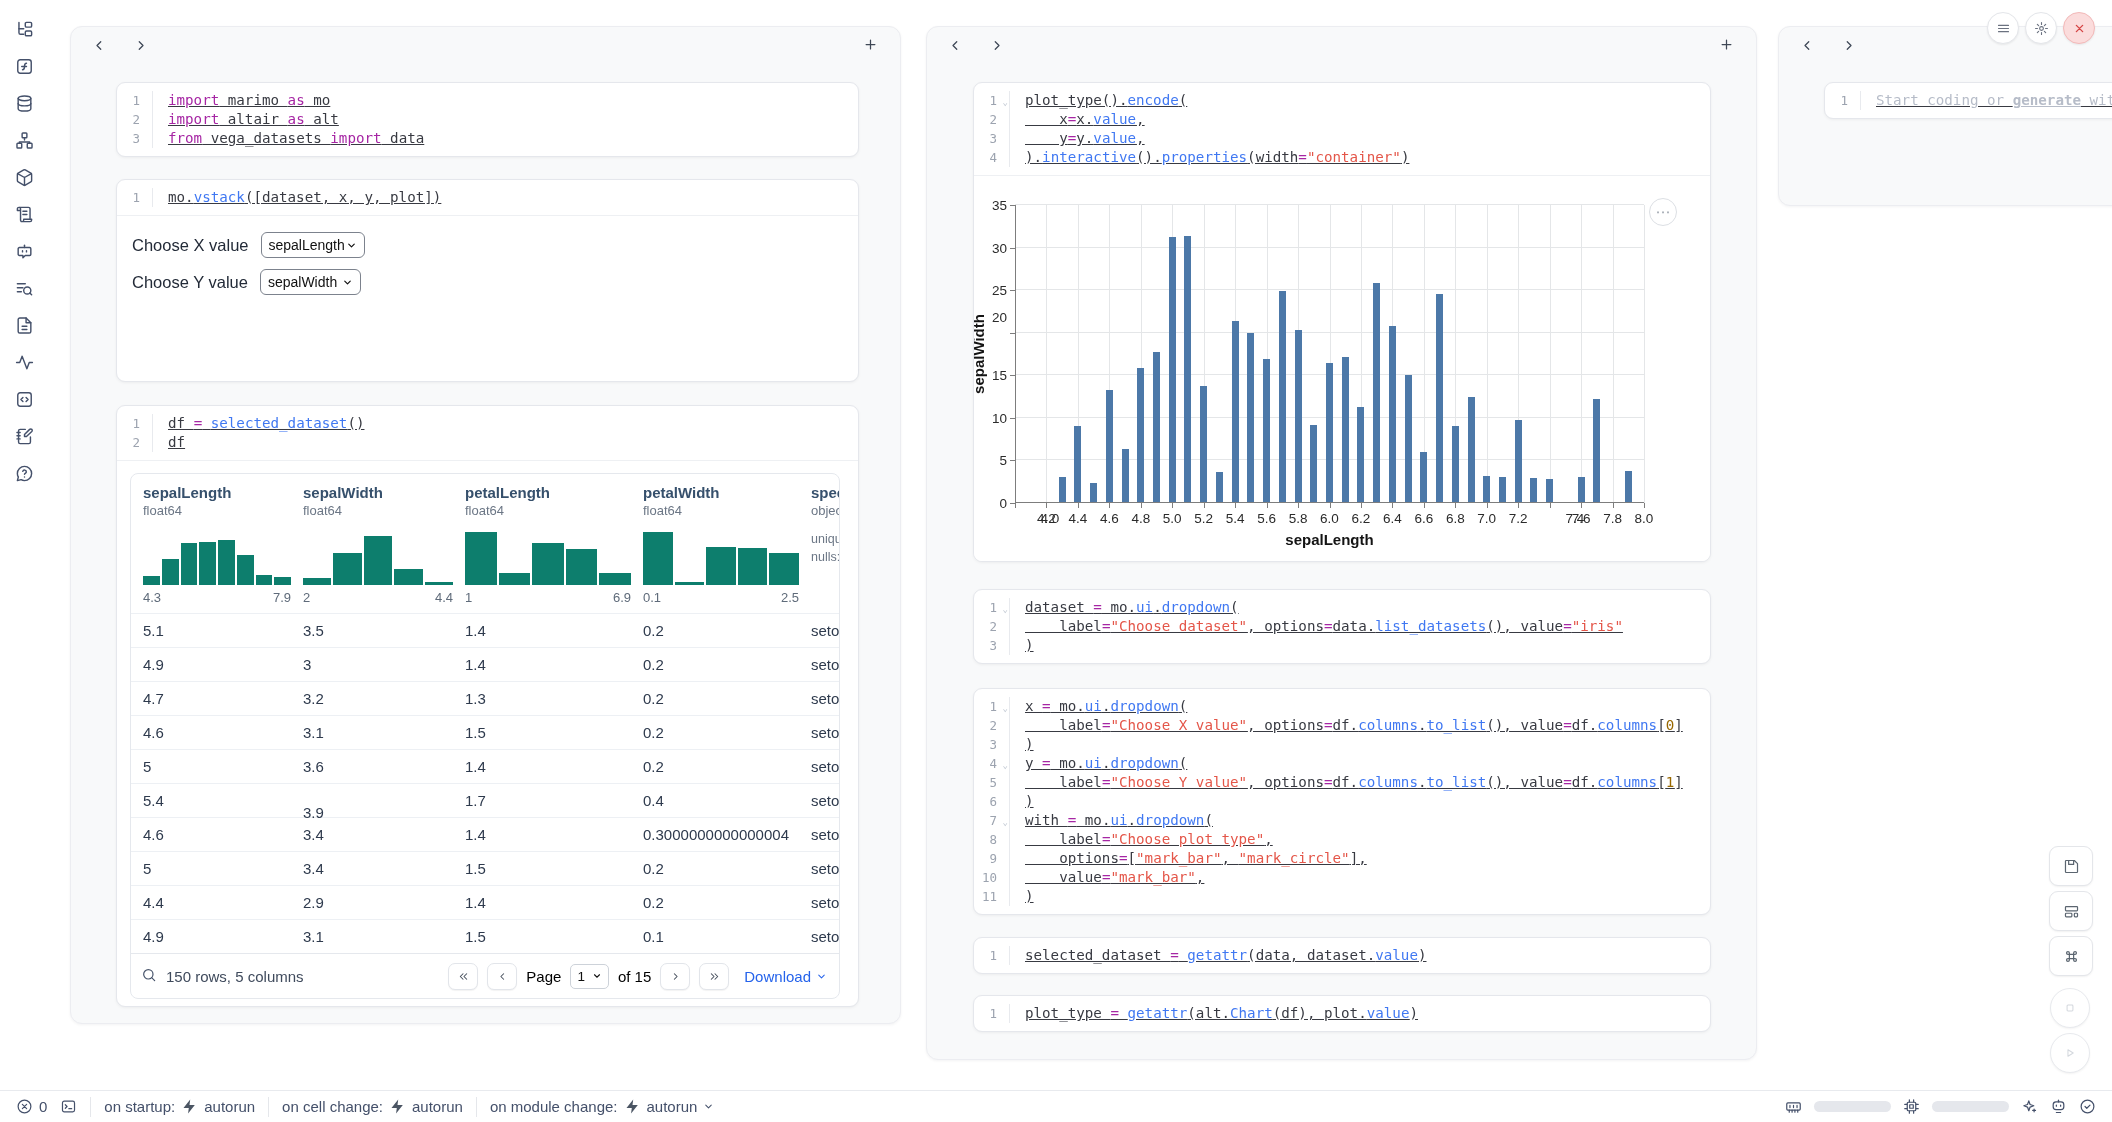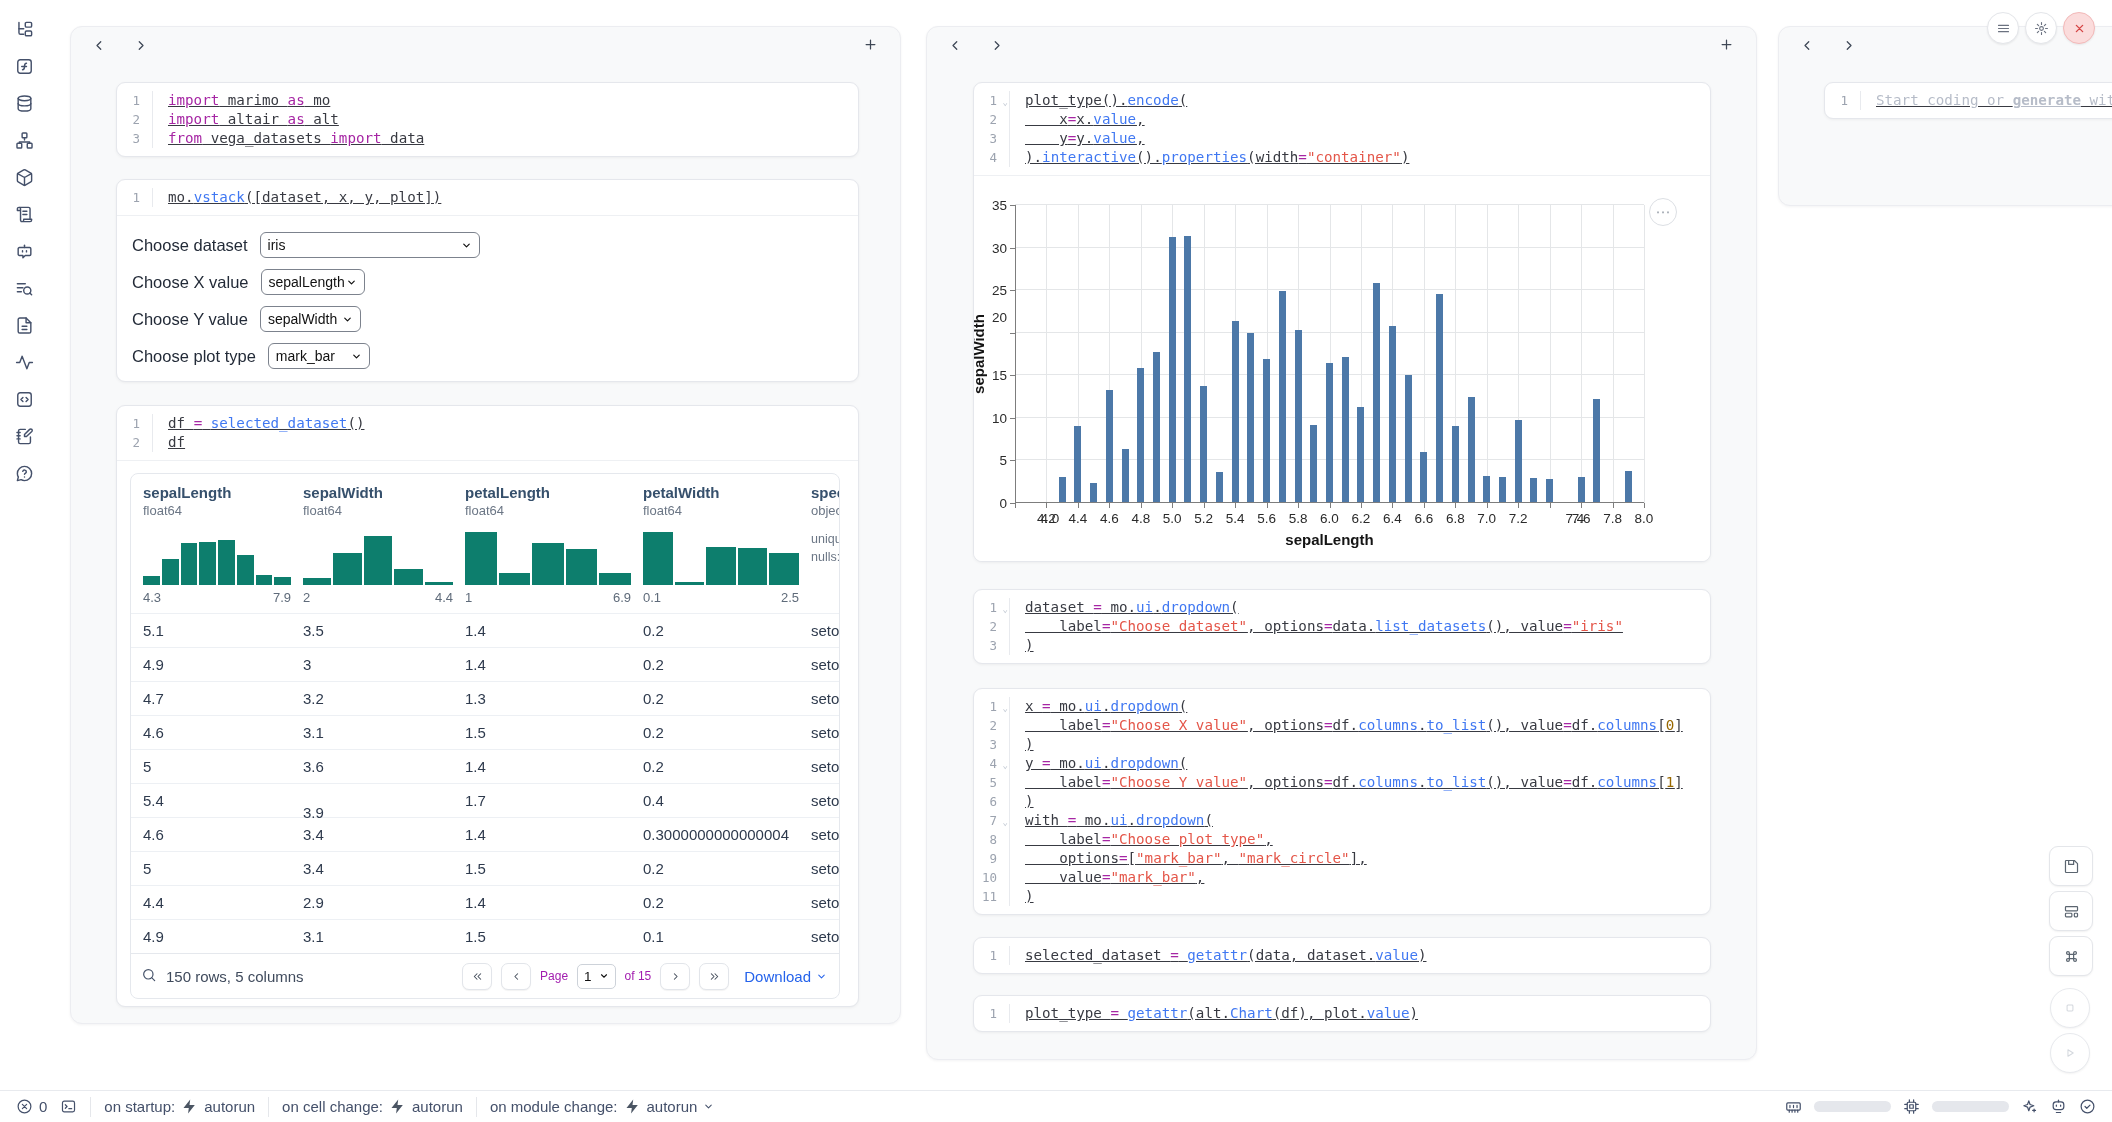--- a/index.html
+++ b/index.html
@@ -60,21 +60,21 @@
   .tfoot .sicon svg{width:16px;height:16px;stroke:#46536a;fill:none;stroke-width:1.8;
     stroke-linecap:round;}
   .pgbtn{width:28px;height:25px;border:1px solid #e2e5ea;border-radius:7px;background:#fff;
     box-shadow:0 1px 1px rgba(0,0,0,.05);display:flex;align-items:center;justify-content:center;
     color:#3f4856;font-size:13px;cursor:pointer;flex:none;}
   .pgbtn svg{width:11px;height:11px;stroke:#3f4856;stroke-width:2.2;fill:none;
     stroke-linecap:round;stroke-linejoin:round;}
   .pageselect{height:23px;border:1px solid #cdd2d9;border-radius:5px;background:#fff;
     display:flex;align-items:center;padding:0 6px;gap:7px;font-size:13.5px;color:#111;cursor:pointer;}
   .pageselect svg{width:10px;height:10px;stroke:#111;stroke-width:2.6;fill:none;stroke-linecap:round;}
-  .small-label{font-size:12px;color:#a21caf;}
+  .small-label{font-size:15px;color:#000000;}
   .download{color:#2563eb;display:flex;align-items:center;gap:5px;cursor:pointer;margin-left:6px;}
   .download svg{width:11px;height:11px;stroke:#2563eb;stroke-width:2.2;fill:none;stroke-linecap:round;stroke-linejoin:round;}
   
   .chart-out{position:relative;height:386px;background:#fff;}
   .plot{position:absolute;left:41px;top:29px;width:629px;height:298px;}
   .glh,.glv{position:absolute;background:#e4e6e8;}
   .glh{left:0;right:0;height:1px;}
   .glv{top:0;bottom:0;width:1px;}
   .xdomain{position:absolute;left:0;right:0;bottom:0;height:1px;background:#7d7d7d;}
   .ydomain{position:absolute;left:0;top:0;bottom:0;width:1px;background:#7d7d7d;}
@@ -229,50 +229,32 @@
     <div class="cell" style="left:45px;top:152px;width:741px;height:201px;">
       <div class="code">
           <div class="cline">
             <span class="ln">1</span>
             <span class="ccode"><span class="tk-d">mo.</span><span class="tk-f">vstack</span><span class="tk-d">([dataset, x, y, plot])</span></span>
           </div>
         </div>
       <div class="out">
         <div class="ctrls">
             <div class="ctrl-row">
-              <span>Choose dataset</span>
-              <span class="select" style="width: 220px;">
-                <span>iris</span>
-                <svg viewBox="0 0 24 24">
-                  <path d="m6 9 6 6 6-6"></path>
-                </svg>
-              </span>
-            </div>
-            <div class="ctrl-row">
               <span>Choose X value</span>
               <span class="select" style="width: 104px;">
                 <span>sepalLength</span>
                 <svg viewBox="0 0 24 24">
                   <path d="m6 9 6 6 6-6"></path>
                 </svg>
               </span>
             </div>
             <div class="ctrl-row">
               <span>Choose Y value</span>
               <span class="select" style="width: 101px;">
                 <span>sepalWidth</span>
-                <svg viewBox="0 0 24 24">
-                  <path d="m6 9 6 6 6-6"></path>
-                </svg>
-              </span>
-            </div>
-            <div class="ctrl-row">
-              <span>Choose plot type</span>
-              <span class="select" style="width: 102px;">
-                <span>mark_bar</span>
                 <svg viewBox="0 0 24 24">
                   <path d="m6 9 6 6 6-6"></path>
                 </svg>
               </span>
             </div>
           </div>
       </div>
     </div>
 
     <div class="cell" style="left:45px;top:378px;width:741px;height:600px;">

